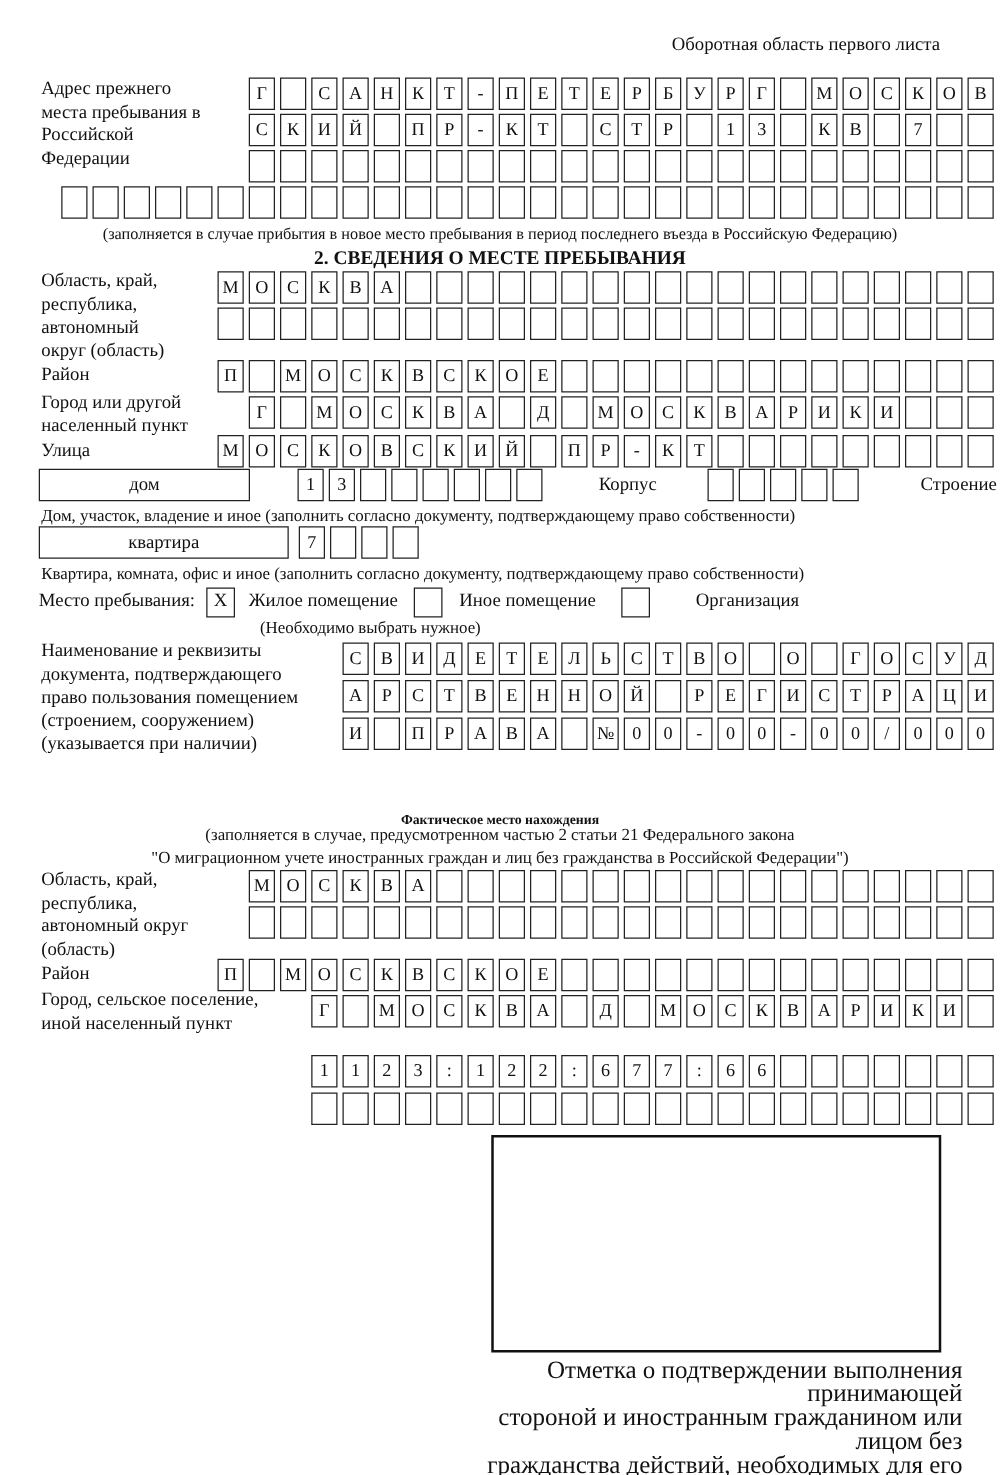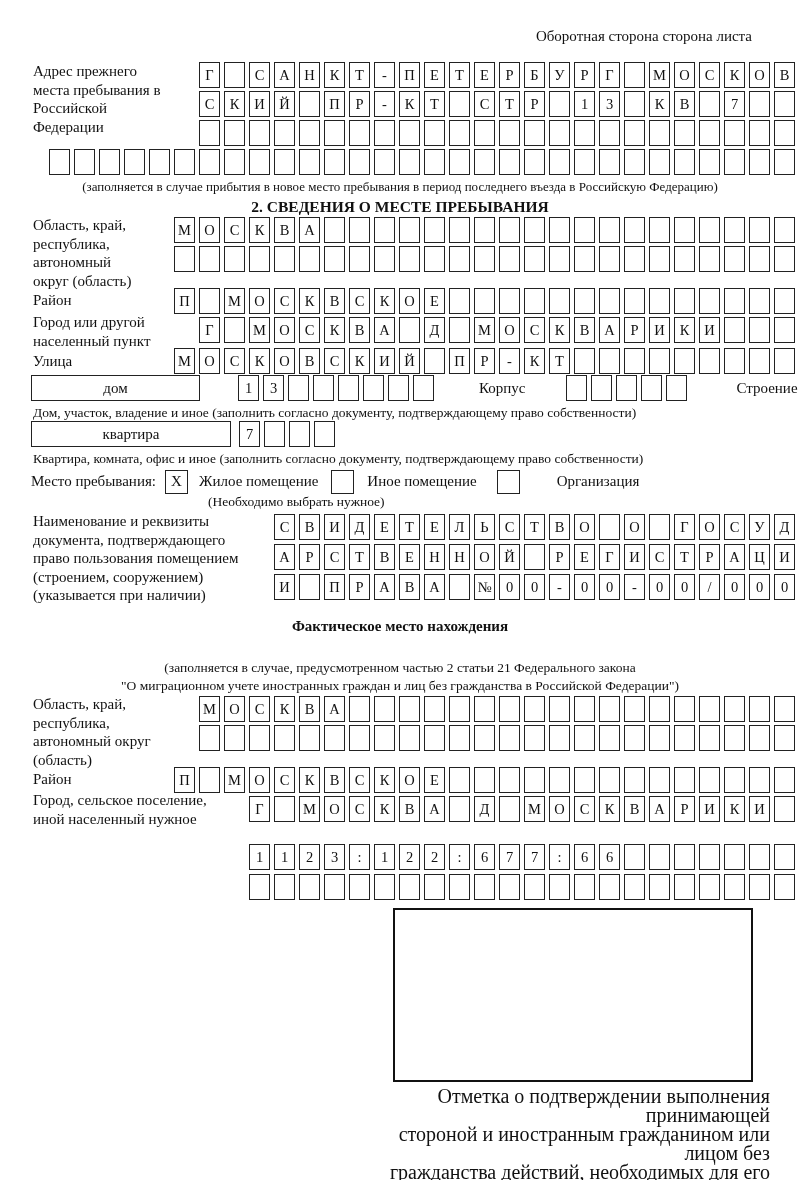--- a/index.html
+++ b/index.html
@@ -21,21 +21,21 @@
   .cb{width:21px;height:22px;border:1.6px solid #222;display:flex;align-items:center;
         justify-content:center;font-size:15px;flex:0 0 auto;}
   .stampbox{border:2px solid #111;background:#fff;}
   .capline{font-size:20px;line-height:19px;text-align:right;}
 </style>
 </head>
 <body>
 
 <div class="page">
 
-  <div class="abs lbl" style="top:27px;right:48px;">Оборотная сторона сторона листа</div>
+  <div class="abs lbl" style="top:27px;right:48px;">Оборотная область первого листа</div>
 
   <div class="abs lbl" style="top:62px;left:33px;width:135px;">Адрес прежнего места пребывания в Российской Федерации</div>
   <div class="abs boxrow" style="top:62px;">
       <div class="cell">Г</div>
       <div class="cell"></div>
       <div class="cell">С</div>
       <div class="cell">А</div>
       <div class="cell">Н</div>
       <div class="cell">К</div>
       <div class="cell">Т</div>
@@ -403,21 +403,21 @@
       <div class="cell">0</div>
       <div class="cell">-</div>
       <div class="cell">0</div>
       <div class="cell">0</div>
       <div class="cell">/</div>
       <div class="cell">0</div>
       <div class="cell">0</div>
       <div class="cell">0</div>
     </div>
 
-  <div class="abs center bold" style="top:618px;font-size:15px;">Фактическое место нахождения</div>
+  <div class="abs center bold" style="top:650px;font-size:11px;">Фактическое место нахождения</div>
   <div class="abs note center" style="top:660px;font-size:13.5px;">(заполняется в случае, предусмотренном частью 2 статьи 21 Федерального закона</div>
   <div class="abs note center" style="top:678px;font-size:13.5px;">"О миграционном учете иностранных граждан и лиц без гражданства в Российской Федерации")</div>
 
   <div class="abs lbl" style="top:695px;left:33px;width:150px;">Область, край, республика, автономный округ (область)</div>
   <div class="abs boxrow" style="top:696px;">
       <div class="cell">М</div>
       <div class="cell">О</div>
       <div class="cell">С</div>
       <div class="cell">К</div>
       <div class="cell">В</div>
@@ -490,21 +490,21 @@
       <div class="cell"></div>
       <div class="cell"></div>
       <div class="cell"></div>
       <div class="cell"></div>
       <div class="cell"></div>
       <div class="cell"></div>
       <div class="cell"></div>
       <div class="cell"></div>
     </div>
 
-  <div class="abs lbl" style="top:791px;left:33px;width:190px;">Город, сельское поселение, иной населенный нужное</div>
+  <div class="abs lbl" style="top:791px;left:33px;width:190px;">Город, сельское поселение, иной населенный пункт</div>
   <div class="abs boxrow" style="top:796px;">
       <div class="cell">Г</div>
       <div class="cell"></div>
       <div class="cell">М</div>
       <div class="cell">О</div>
       <div class="cell">С</div>
       <div class="cell">К</div>
       <div class="cell">В</div>
       <div class="cell">А</div>
       <div class="cell"></div>

